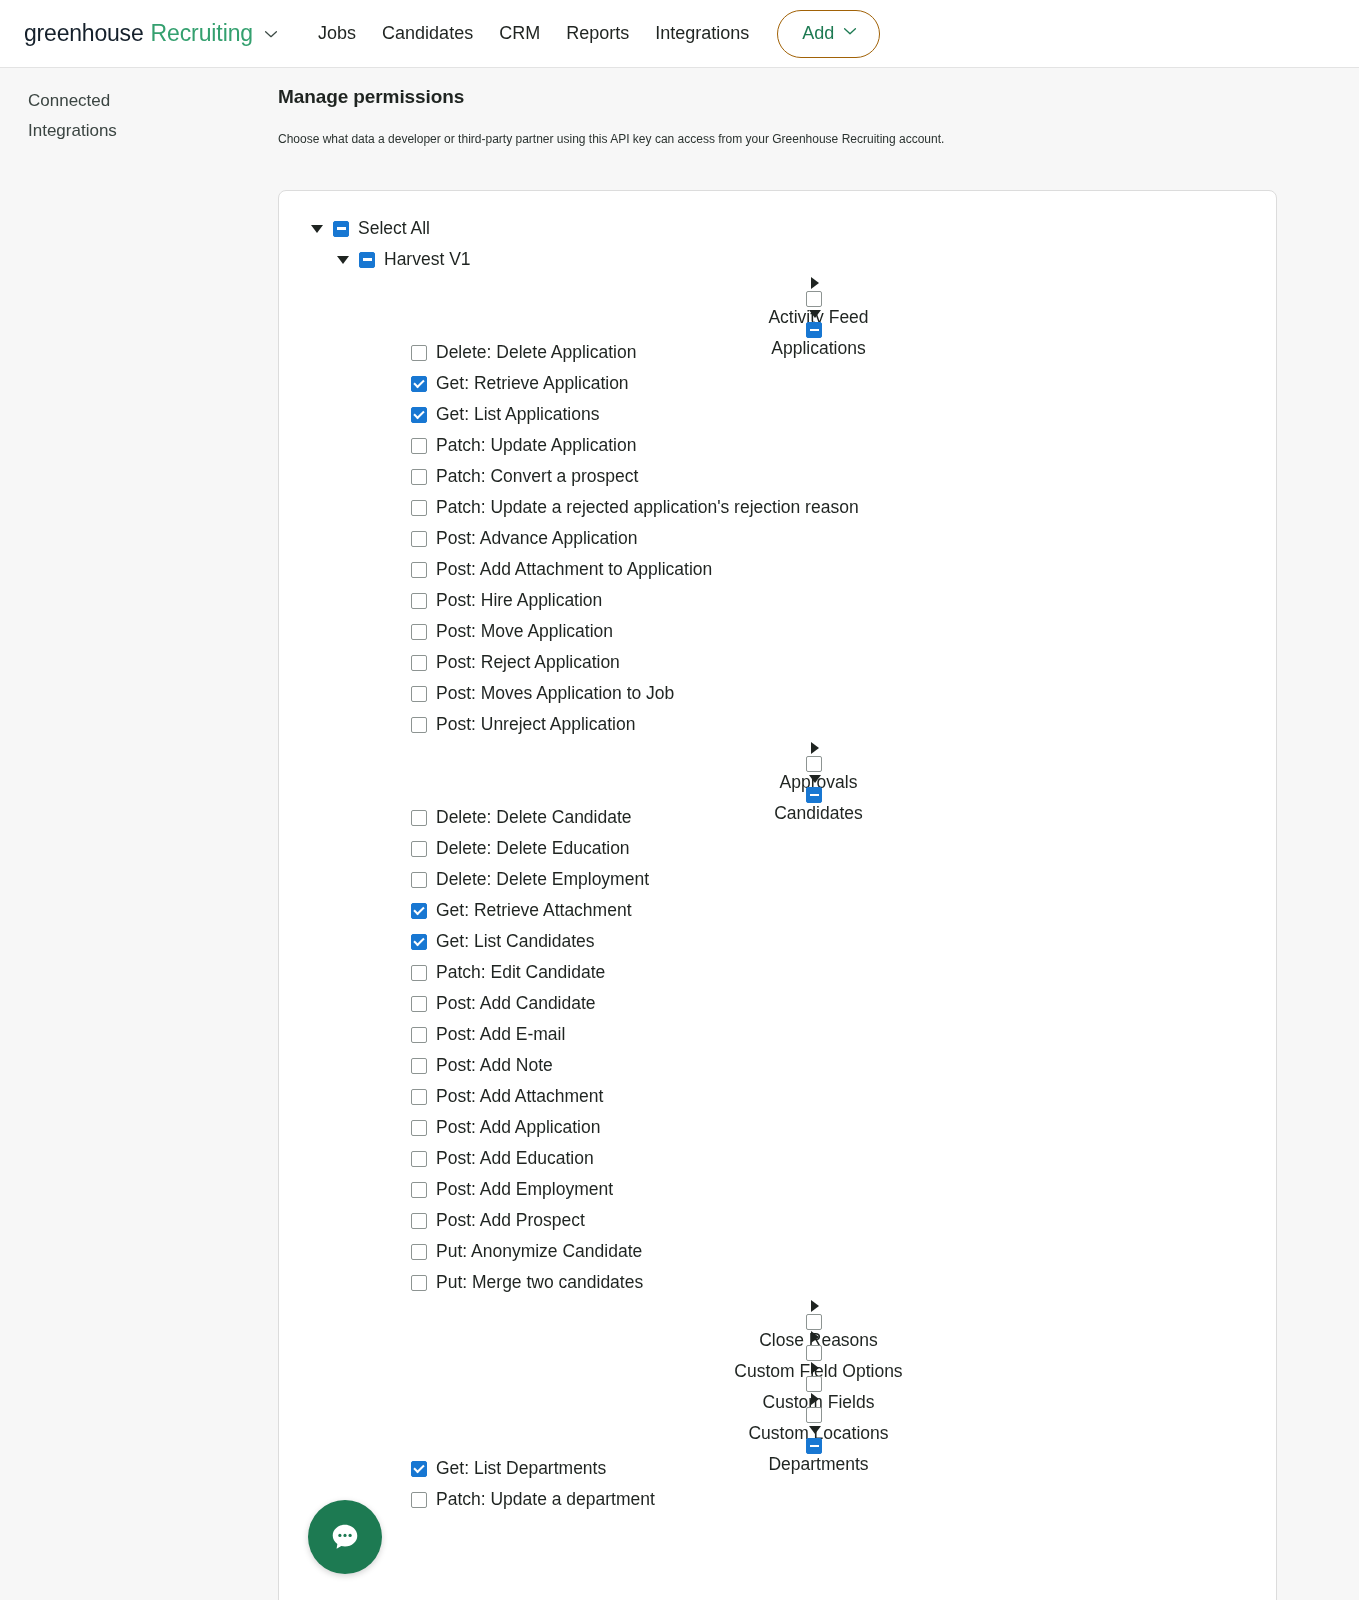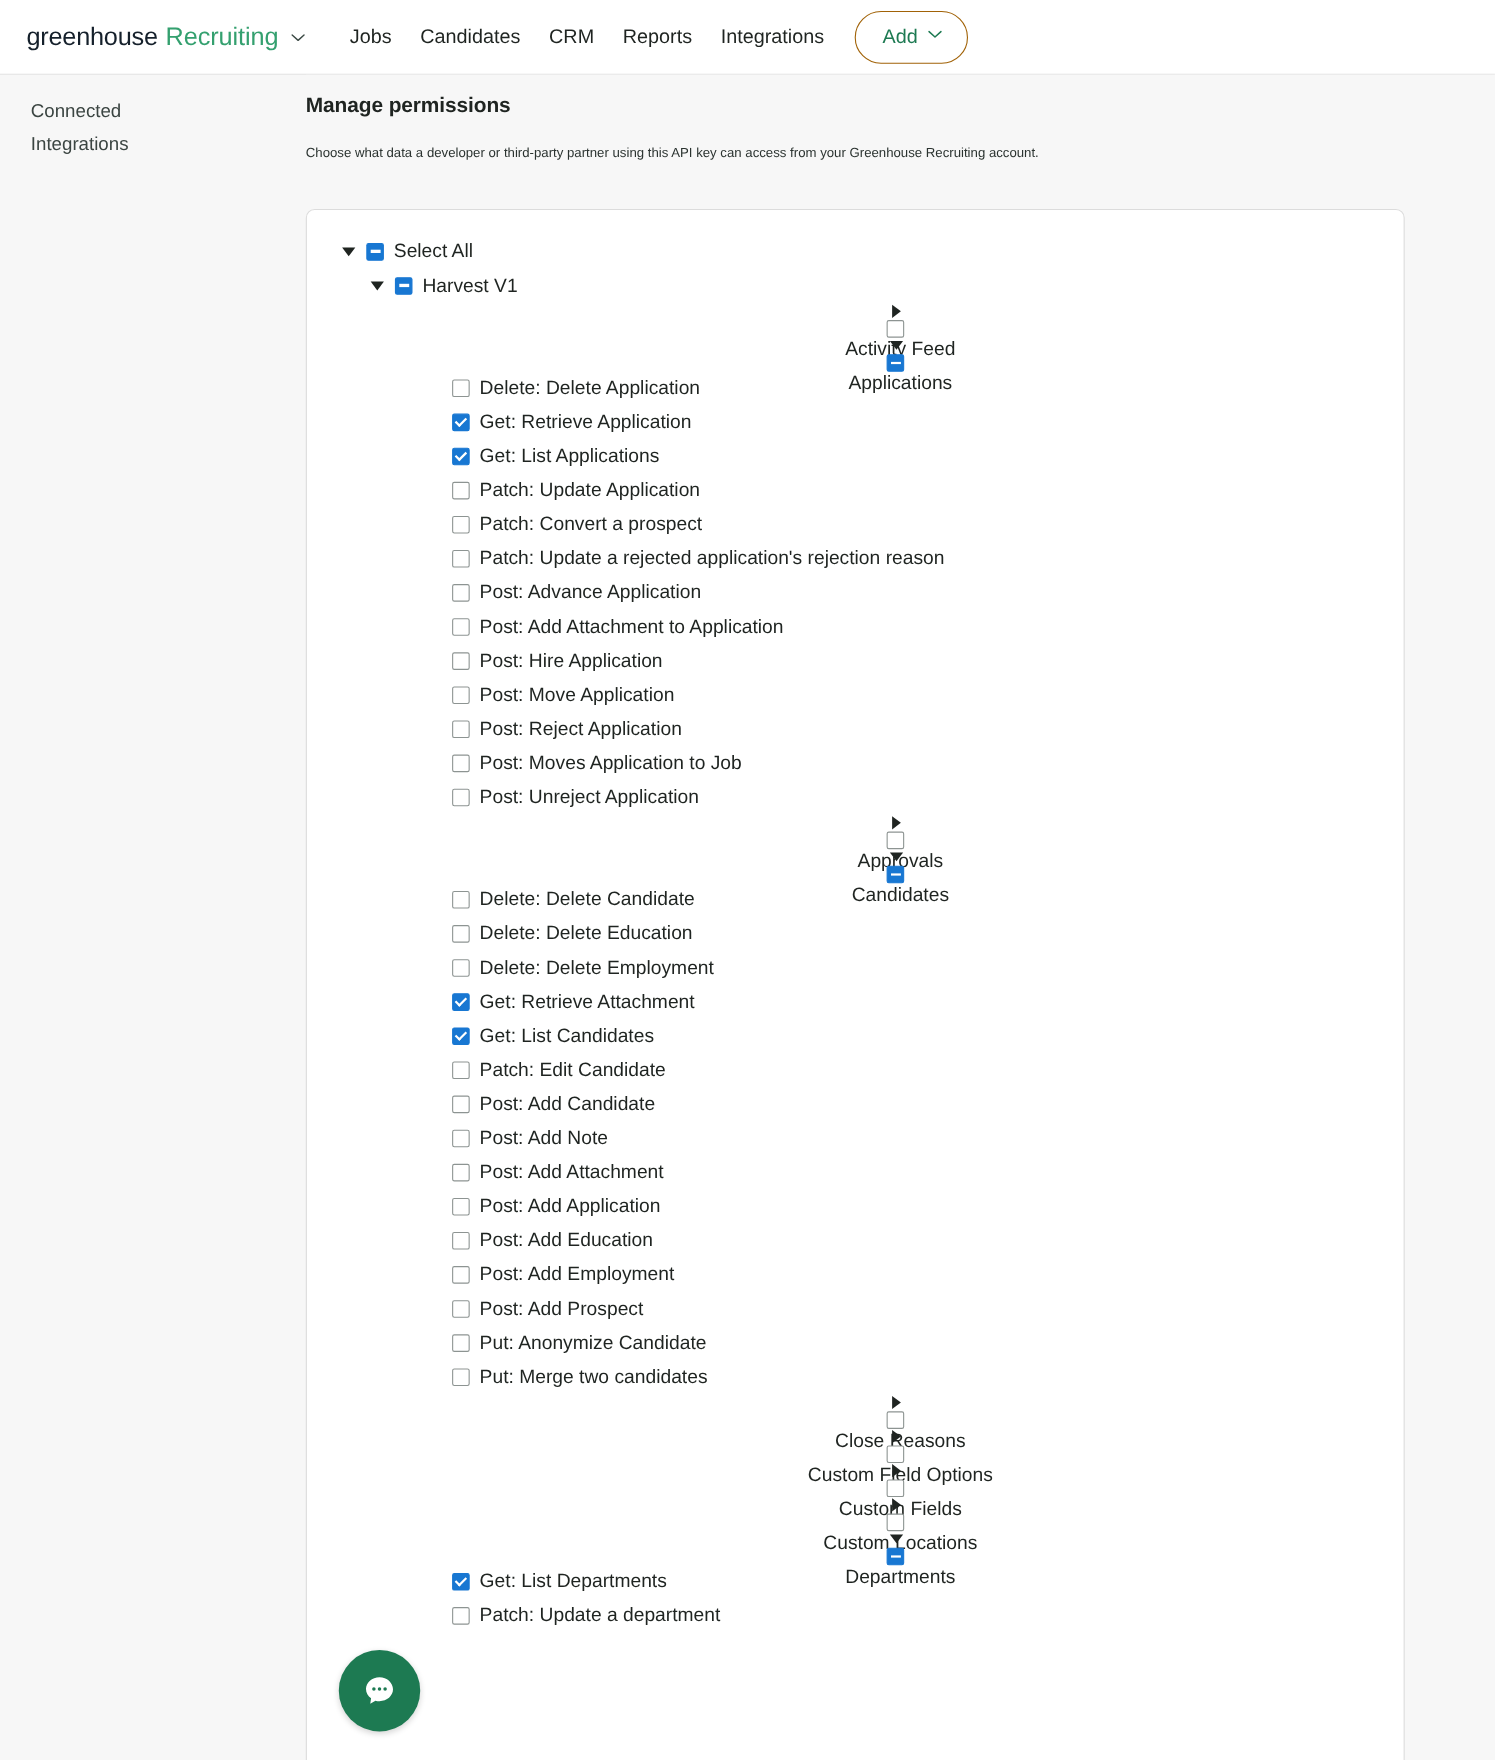--- a/index.html
+++ b/index.html
@@ -398,20 +398,25 @@
             <span class="row-label">Patch: Edit Candidate</span>
           </div>
           <div class="row ind-3">
             <span class="twisty spacer"></span>
             <span class="cb unchecked"></span>
             <span class="row-label">Post: Add Candidate</span>
           </div>
           <div class="row ind-3">
             <span class="twisty spacer"></span>
             <span class="cb unchecked"></span>
+            <span class="row-label">Post: Add E-mail</span>
+          </div>
+          <div class="row ind-3">
+            <span class="twisty spacer"></span>
+            <span class="cb unchecked"></span>
             <span class="row-label">Post: Add Note</span>
           </div>
           <div class="row ind-3">
             <span class="twisty spacer"></span>
             <span class="cb unchecked"></span>
             <span class="row-label">Post: Add Attachment</span>
           </div>
           <div class="row ind-3">
             <span class="twisty spacer"></span>
             <span class="cb unchecked"></span>

